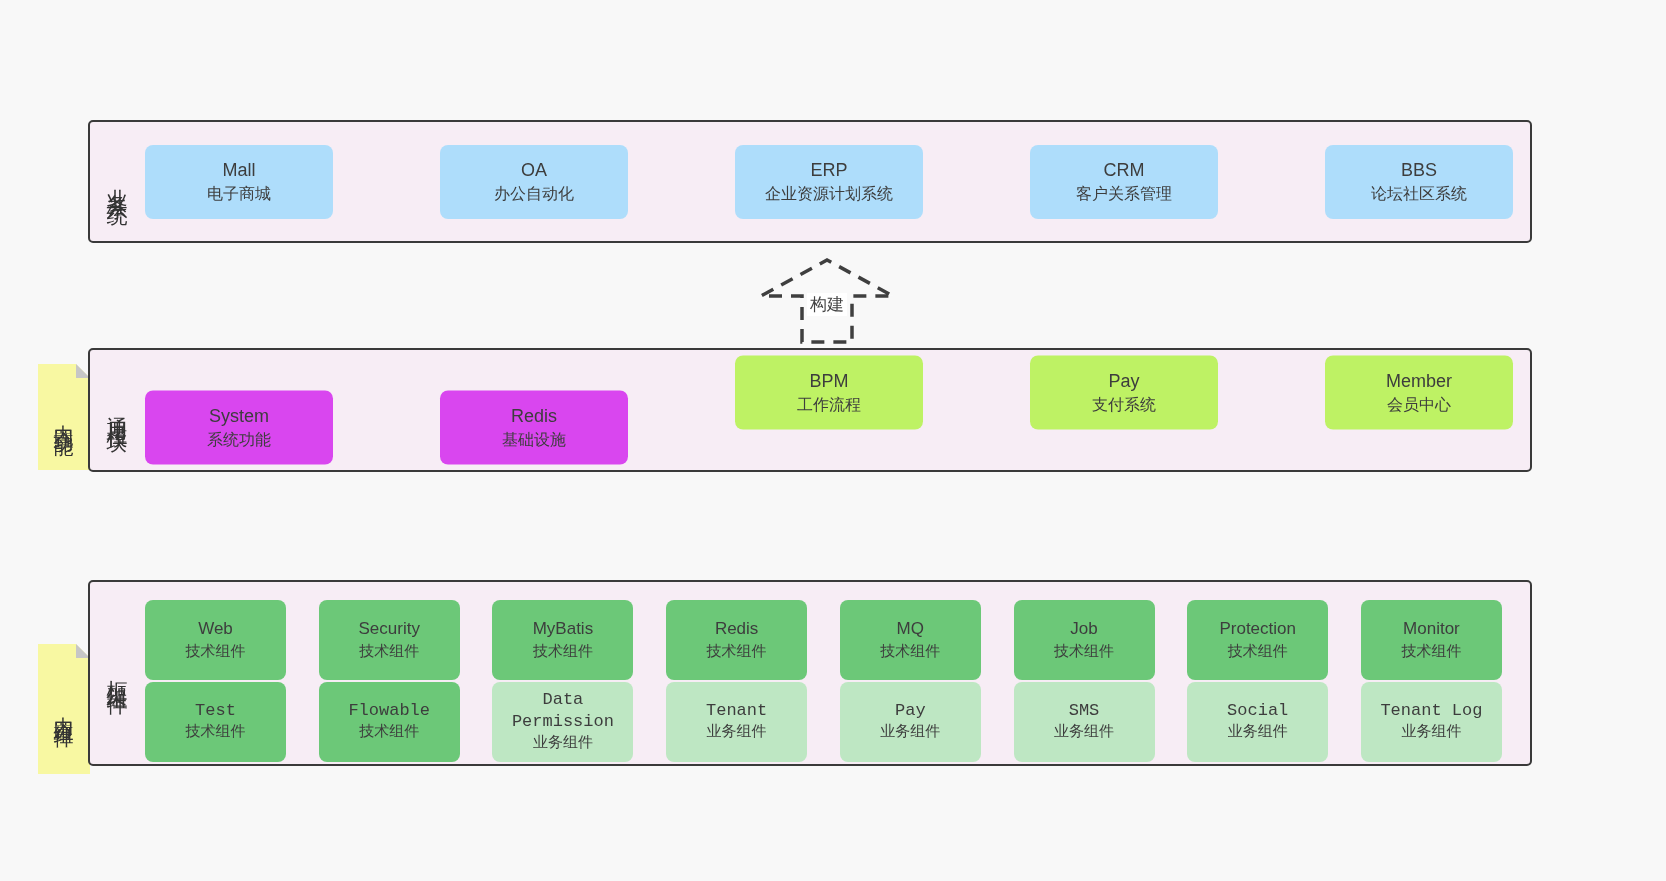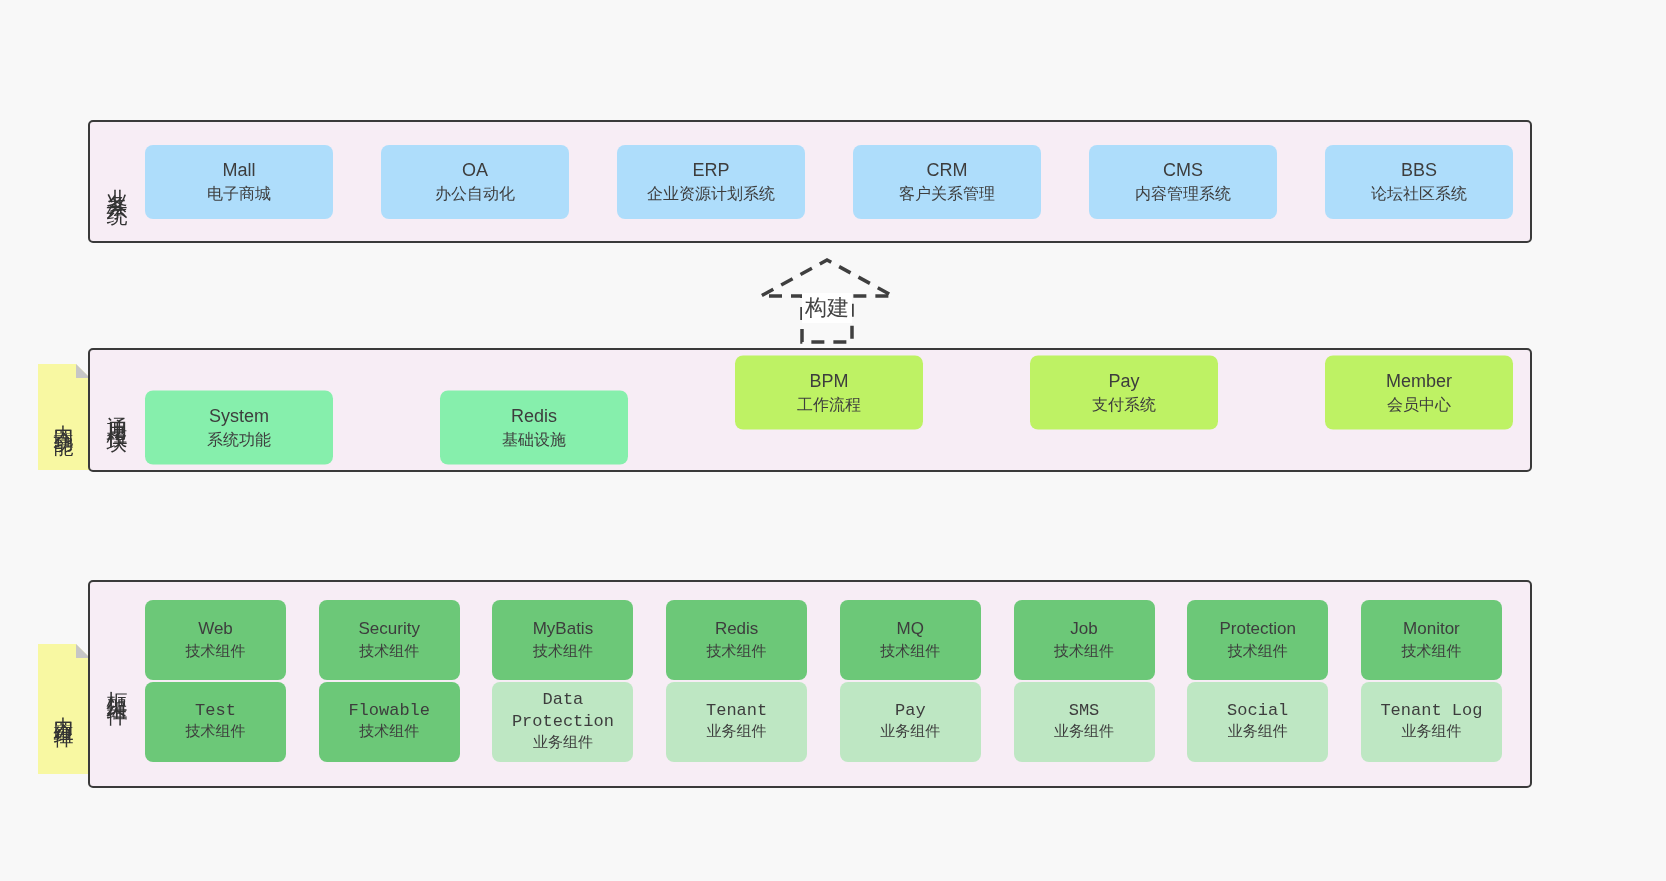--- a/index.html
+++ b/index.html
@@ -3,21 +3,21 @@
 <meta charset="utf-8">
 <style>
   html,body{margin:0;padding:0;}
   body{background:#f8f8f8;font-family:"Liberation Sans","DejaVu Sans",sans-serif;}
   #canvas{position:relative;width:1666px;height:881px;background:#f8f8f8;overflow:hidden;}
 
   .panel{position:absolute;left:88px;width:1444px;background:#f7edf5;
          border:2px solid #3a3a3a;border-radius:5px;box-sizing:border-box;z-index:2;}
   #panel-business{top:120px;height:123px;}
   #panel-modules{top:348px;height:124px;}
-  #panel-framework{top:580px;height:208px;}
+  #panel-framework{top:580px;height:186px;}
 
   .vlabel{position:absolute;left:17px;top:50%;transform:translateY(-50%);
           writing-mode:vertical-rl;text-orientation:upright;
           font-size:21px;color:#333;letter-spacing:5px;line-height:1;white-space:nowrap;}
 
   .row{position:absolute;display:flex;justify-content:space-between;}
   .row6{left:55px;right:17px;top:50%;transform:translateY(-50%);}
   .row8{left:55px;right:28px;}
   .row8.r1{top:18px;}
   .row8.r2{top:100px;font-family:Liberation Mono, monospace;}
@@ -25,41 +25,41 @@
   .box{border-radius:8px;display:flex;flex-direction:column;align-items:center;
        justify-content:center;text-align:center;color:#3d3d3d;box-sizing:border-box;padding:2px;}
   .box.big{width:188px;height:74px;}
   .box.small{width:141px;height:80px;}
   .box-title{font-size:18px;line-height:23px;}
   .box-sub{font-size:16px;line-height:23px;}
   .small .box-title{font-size:17px;line-height:22px;}
   .small .box-sub{font-size:15px;line-height:22px;}
 
   .blue{background:#aeddfb;}
-  .red{background:#86efac;margin-top:35px;}
+  .red{background:#d946ef;margin-top:35px;}
   .pink{background:#bef264;}
   .green{background:#6cc878;}
   .lightgreen{background:#bee7c3;}
 
   .sticky{position:absolute;left:38px;width:52px;background:#f8f8a2;z-index:1;
           clip-path:polygon(0 0,calc(100% - 14px) 0,100% 14px,100% 100%,0 100%);
           display:flex;align-items:center;justify-content:center;}
   .sticky::after{content:"";position:absolute;top:0;right:0;width:14px;height:14px;
           background:linear-gradient(to bottom left,rgba(0,0,0,0) 49.5%,#c6c6c6 50%);}
   #sticky-modules{top:364px;height:106px;}
   #sticky-framework{top:644px;height:130px;}
   .sticky-text{writing-mode:vertical-rl;text-orientation:upright;font-size:20px;
           color:#333;letter-spacing:4px;line-height:1;white-space:nowrap;}
 
   .arrow{position:absolute;width:140px;height:88px;z-index:1;}
   #arrow-build{left:757px;top:256px;}
   #arrow-implement{left:770px;top:487px;}
   .arrow svg{display:block;}
   .arrow-label{position:absolute;top:37px;left:50%;transform:translateX(-50%);
-          font-size:22px;color:#444;background:#ffffff;padding:0 3px;white-space:nowrap;}
+          font-size:17px;color:#444;background:#ffffff;padding:0 3px;white-space:nowrap;}
 </style>
 </head>
 <body>
 
 <div id="canvas">
 
   <div class="panel" id="panel-business">
     <div class="vlabel">业务系统</div>
     <div class="row row6">
       <div class="box big blue">
@@ -70,24 +70,20 @@
         <div class="box-title">OA</div>
         <div class="box-sub">办公自动化</div>
       </div>
       <div class="box big blue">
         <div class="box-title">ERP</div>
         <div class="box-sub">企业资源计划系统</div>
       </div>
       <div class="box big blue">
         <div class="box-title">CRM</div>
         <div class="box-sub">客户关系管理</div>
-      </div>
-      <div class="box big blue">
-        <div class="box-title">CMS</div>
-        <div class="box-sub">内容管理系统</div>
       </div>
       <div class="box big blue">
         <div class="box-title">BBS</div>
         <div class="box-sub">论坛社区系统</div>
       </div>
     </div>
   </div>
 
   <div class="arrow" id="arrow-build">
     <svg width="140" height="88" viewBox="0 0 140 88">
@@ -170,21 +166,21 @@
     <div class="row row8 r2">
       <div class="box small green">
         <div class="box-title">Test</div>
         <div class="box-sub">技术组件</div>
       </div>
       <div class="box small green">
         <div class="box-title">Flowable</div>
         <div class="box-sub">技术组件</div>
       </div>
       <div class="box small lightgreen">
-        <div class="box-title">Data Protection</div>
+        <div class="box-title">Data Permission</div>
         <div class="box-sub">业务组件</div>
       </div>
       <div class="box small lightgreen">
         <div class="box-title">Tenant</div>
         <div class="box-sub">业务组件</div>
       </div>
       <div class="box small lightgreen">
         <div class="box-title">Pay</div>
         <div class="box-sub">业务组件</div>
       </div>

